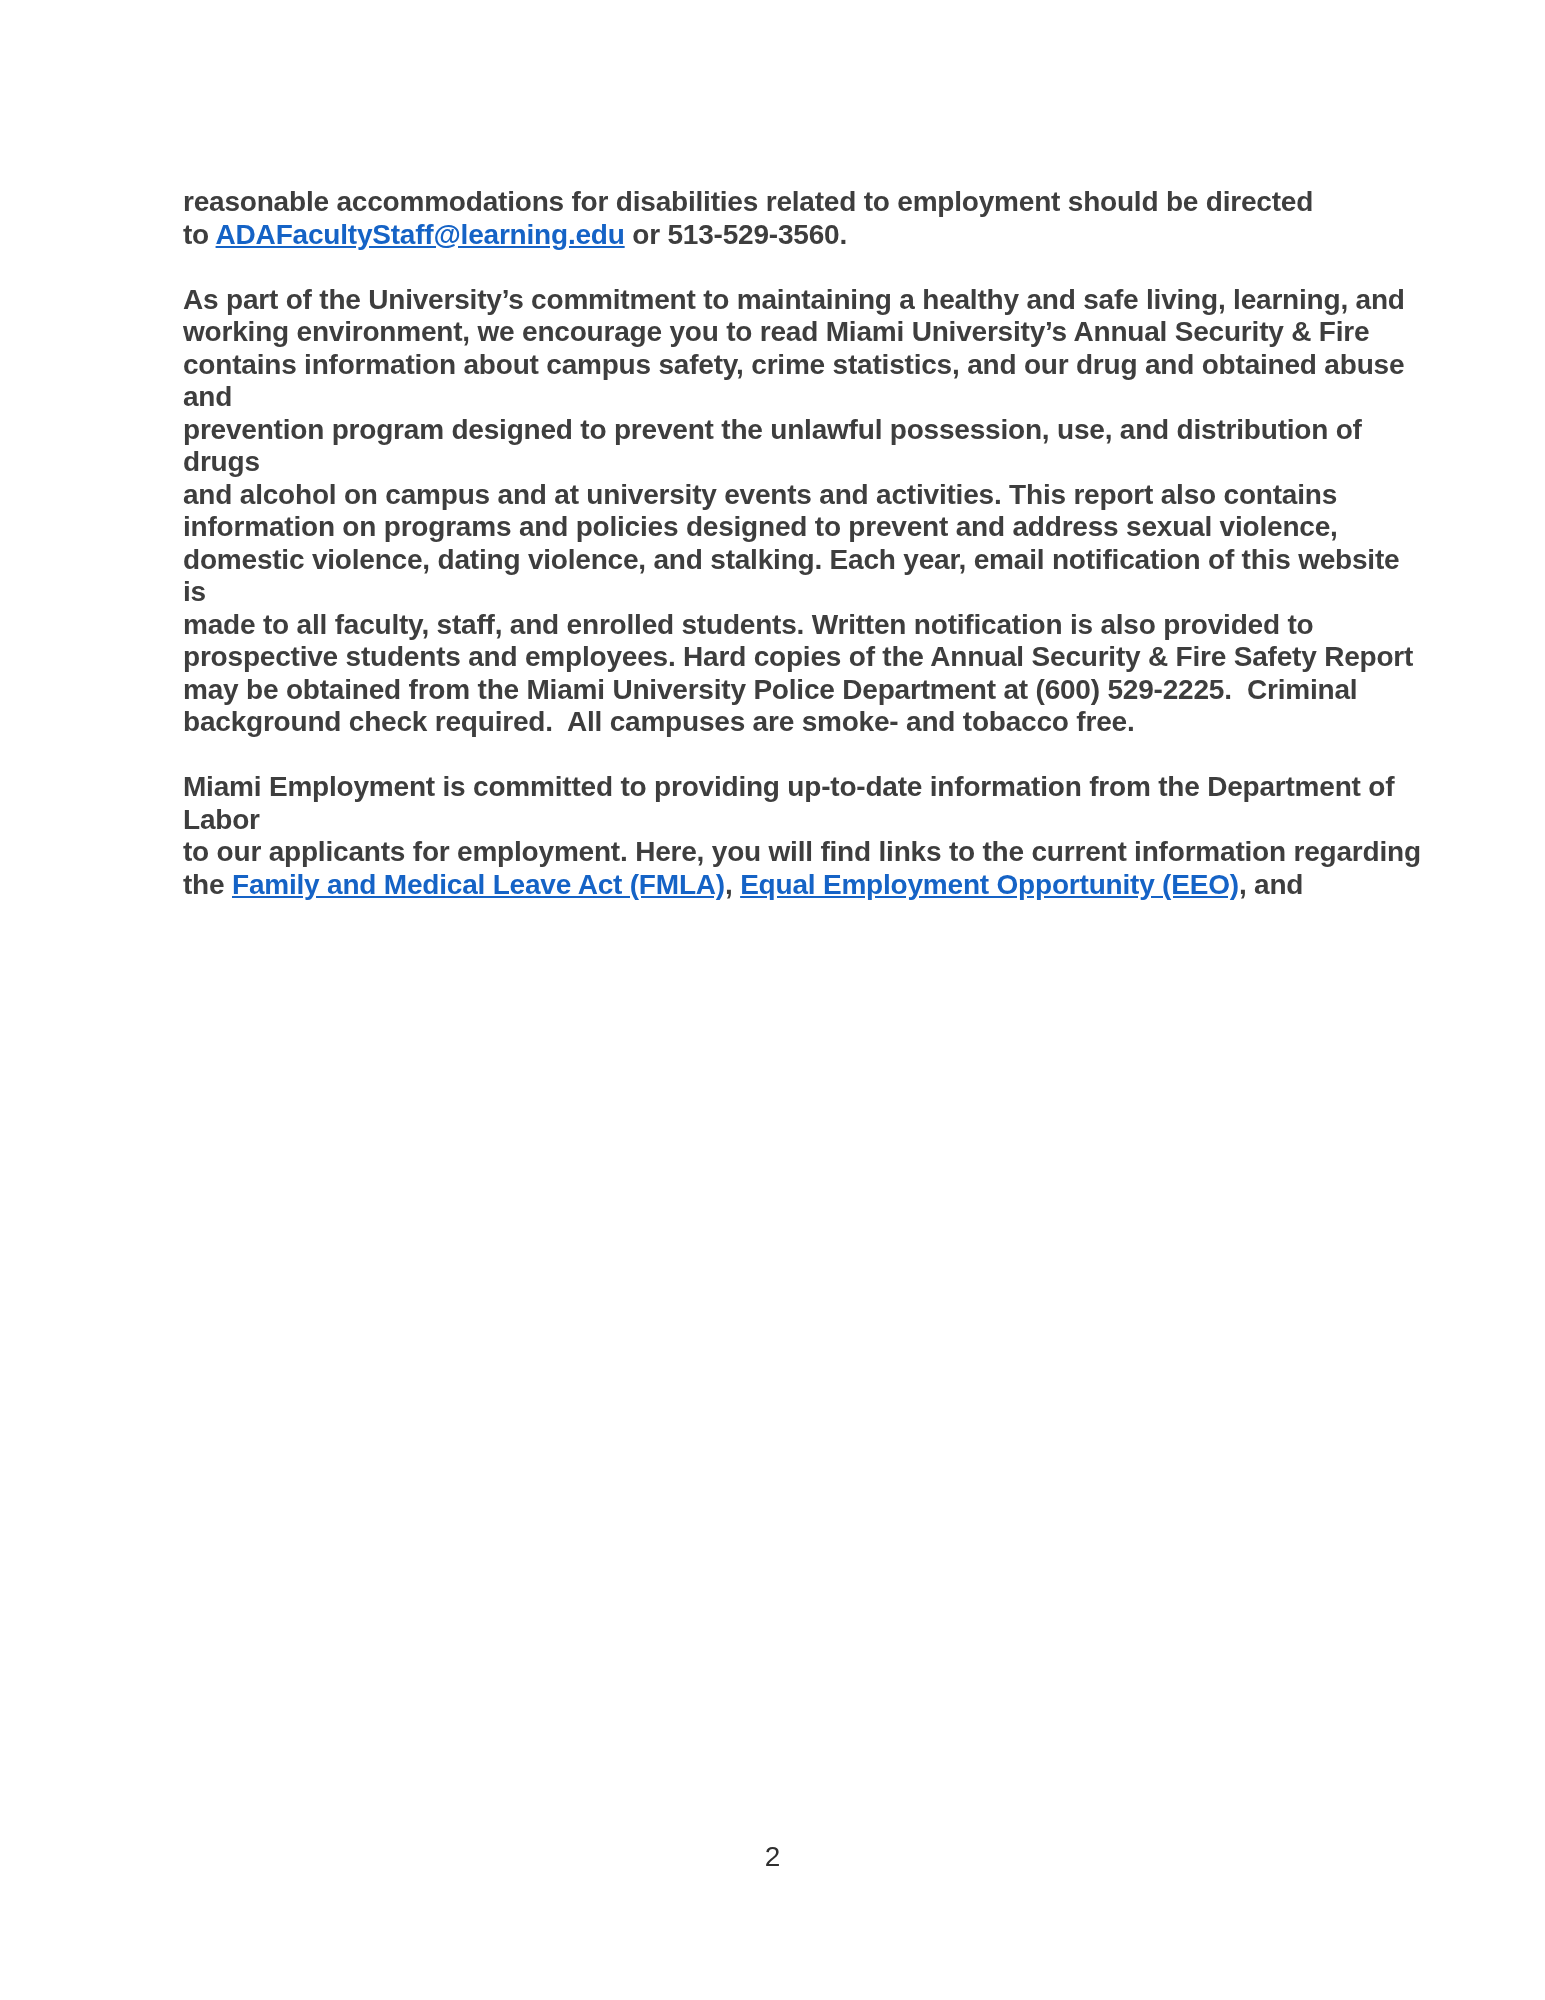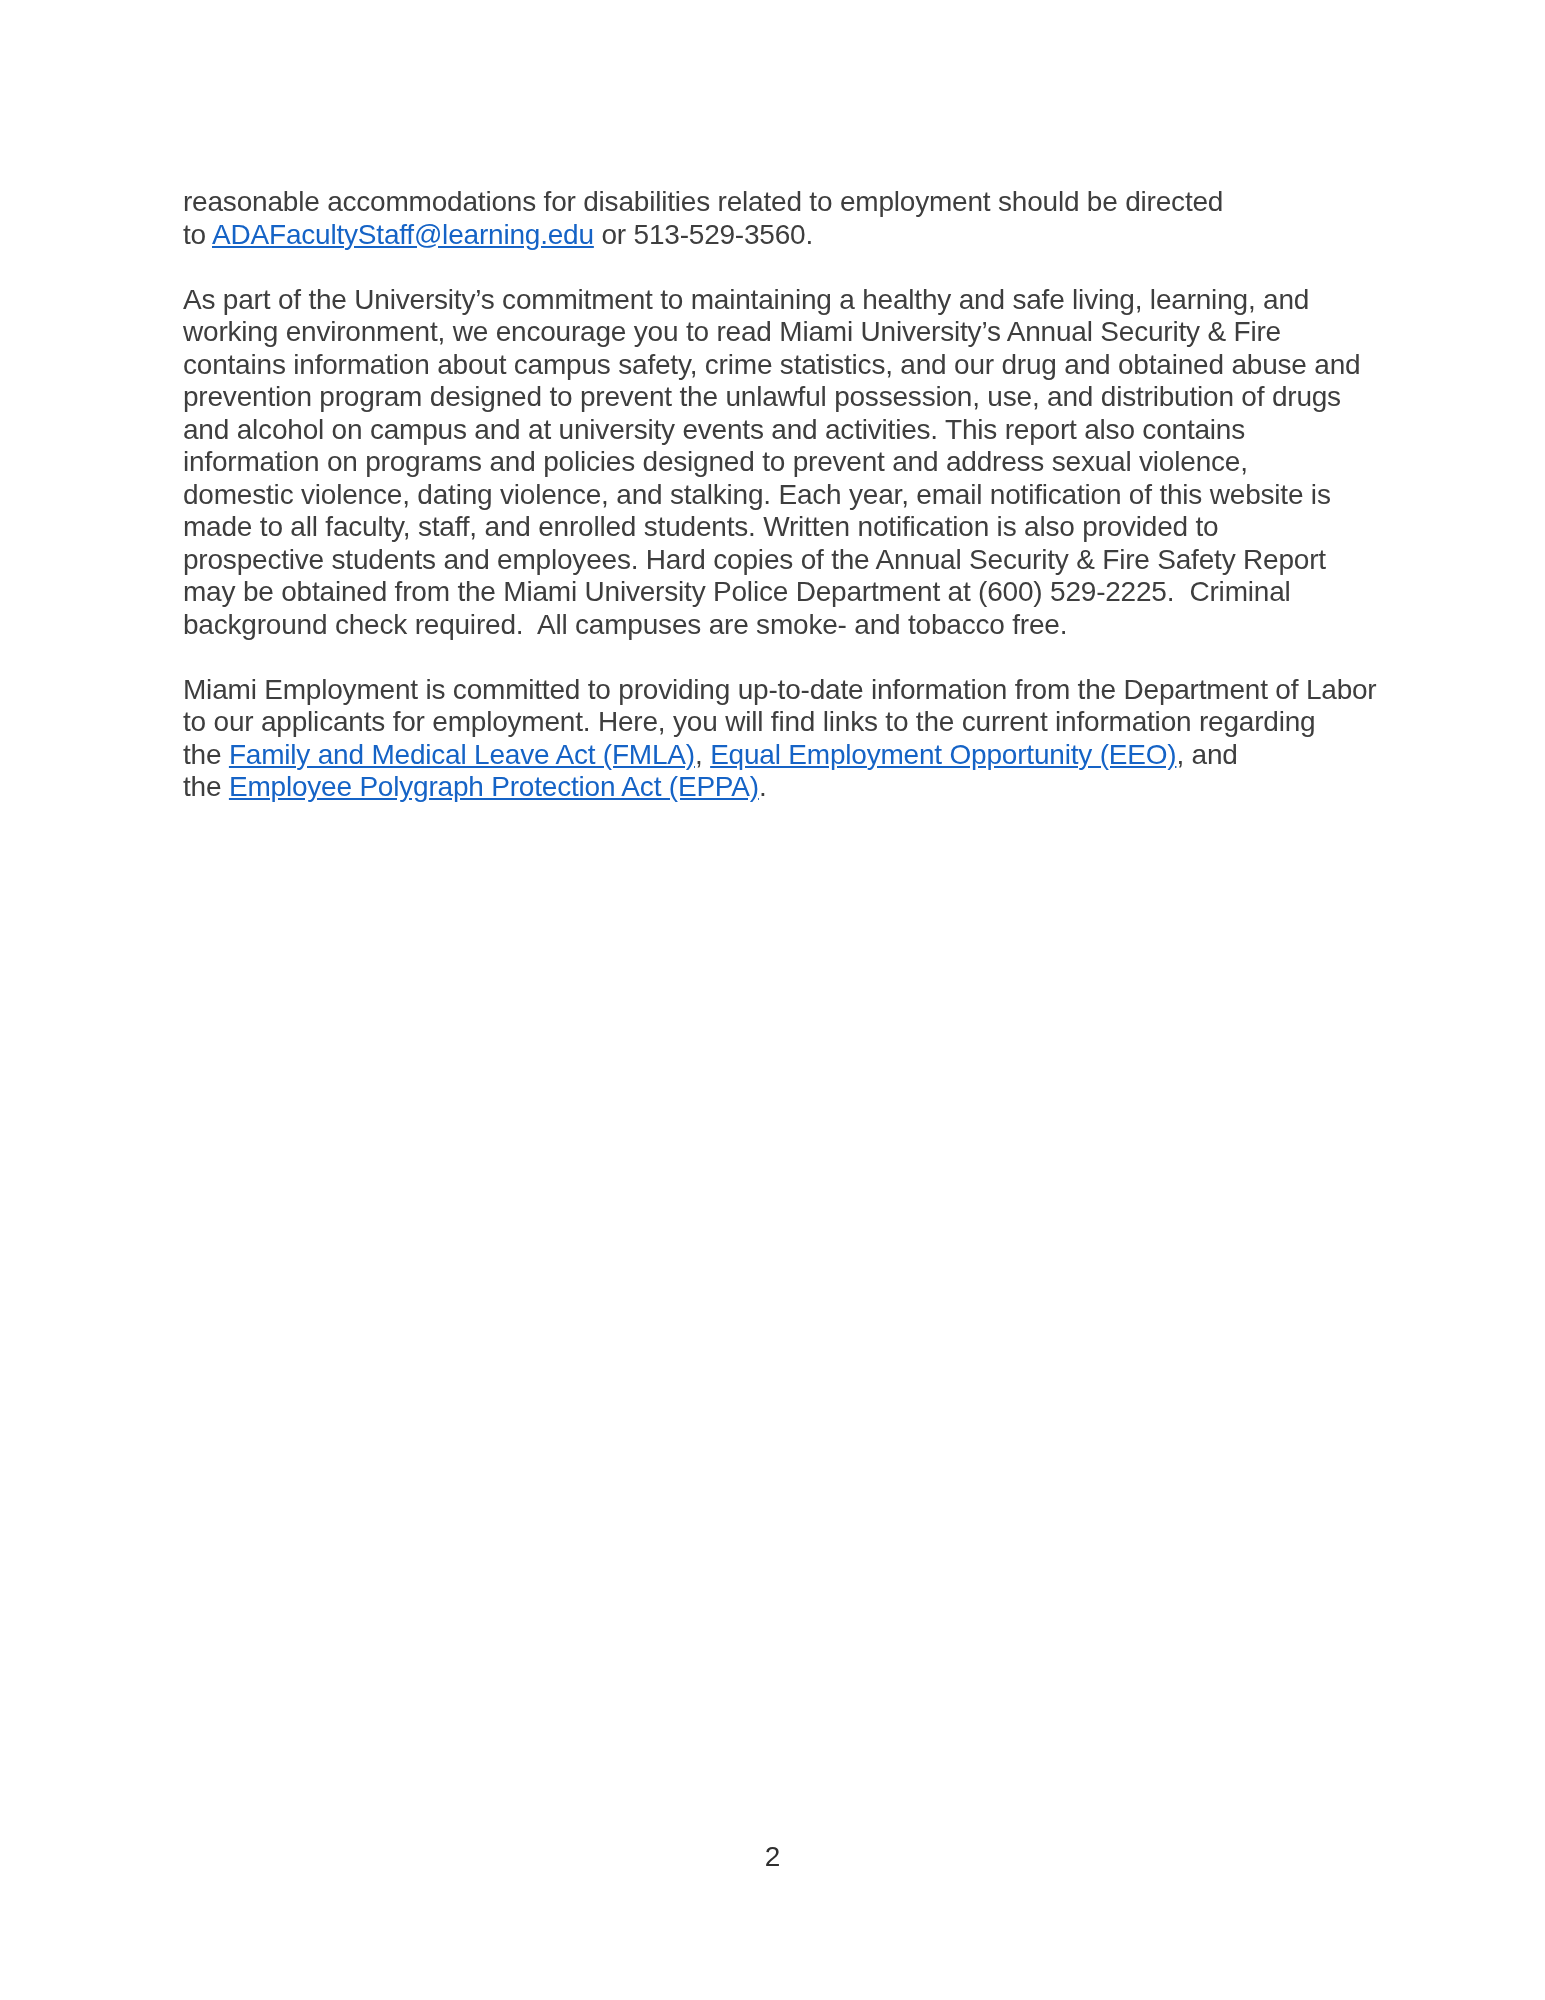--- a/index.html
+++ b/index.html
@@ -30,20 +30,21 @@
     color: #3e3e3e;
     font-size: 28px;
     line-height: 32.5px;
     letter-spacing: -0.2px;
   }
   .paragraph {
     margin: 0 0 32.5px 0;
   }
   .line {
     white-space: pre-wrap;
+    font-weight: bold;
   }
   a.doc-link {
     color: #1563c6;
     text-decoration: underline;
     cursor: pointer;
   }
   .page-number {
     position: absolute;
     left: 0;
     top: 1841px;
@@ -76,19 +77,18 @@
       <div class="line"><span>made to all faculty, staff, and enrolled students. Written notification is also provided to</span></div>
       <div class="line"><span>prospective students and employees. Hard copies of the Annual Security &amp; Fire Safety Report</span></div>
       <div class="line"><span>may be obtained from the Miami University Police Department at (600) 529-2225.  Criminal</span></div>
       <div class="line"><span>background check required.  All campuses are smoke- and tobacco free.</span></div>
     </div>
 
     <div class="paragraph">
       <div class="line"><span>Miami Employment is committed to providing up-to-date information from the Department of Labor</span></div>
       <div class="line"><span>to our applicants for employment. Here, you will find links to the current information regarding</span></div>
       <div class="line"><span>the </span><a class="doc-link">Family and Medical Leave Act (FMLA)</a><span>, </span><a class="doc-link">Equal Employment Opportunity (EEO)</a><span>, and</span></div>
-      <div class="line"><span>the </span><a class="doc-link">Employee Polygraph Protection Act (EPPA)</a><span>.</span></div>
     </div>
 
   </div>
 
   <div class="page-number">2</div>
 </div>
 
 </body></html>

